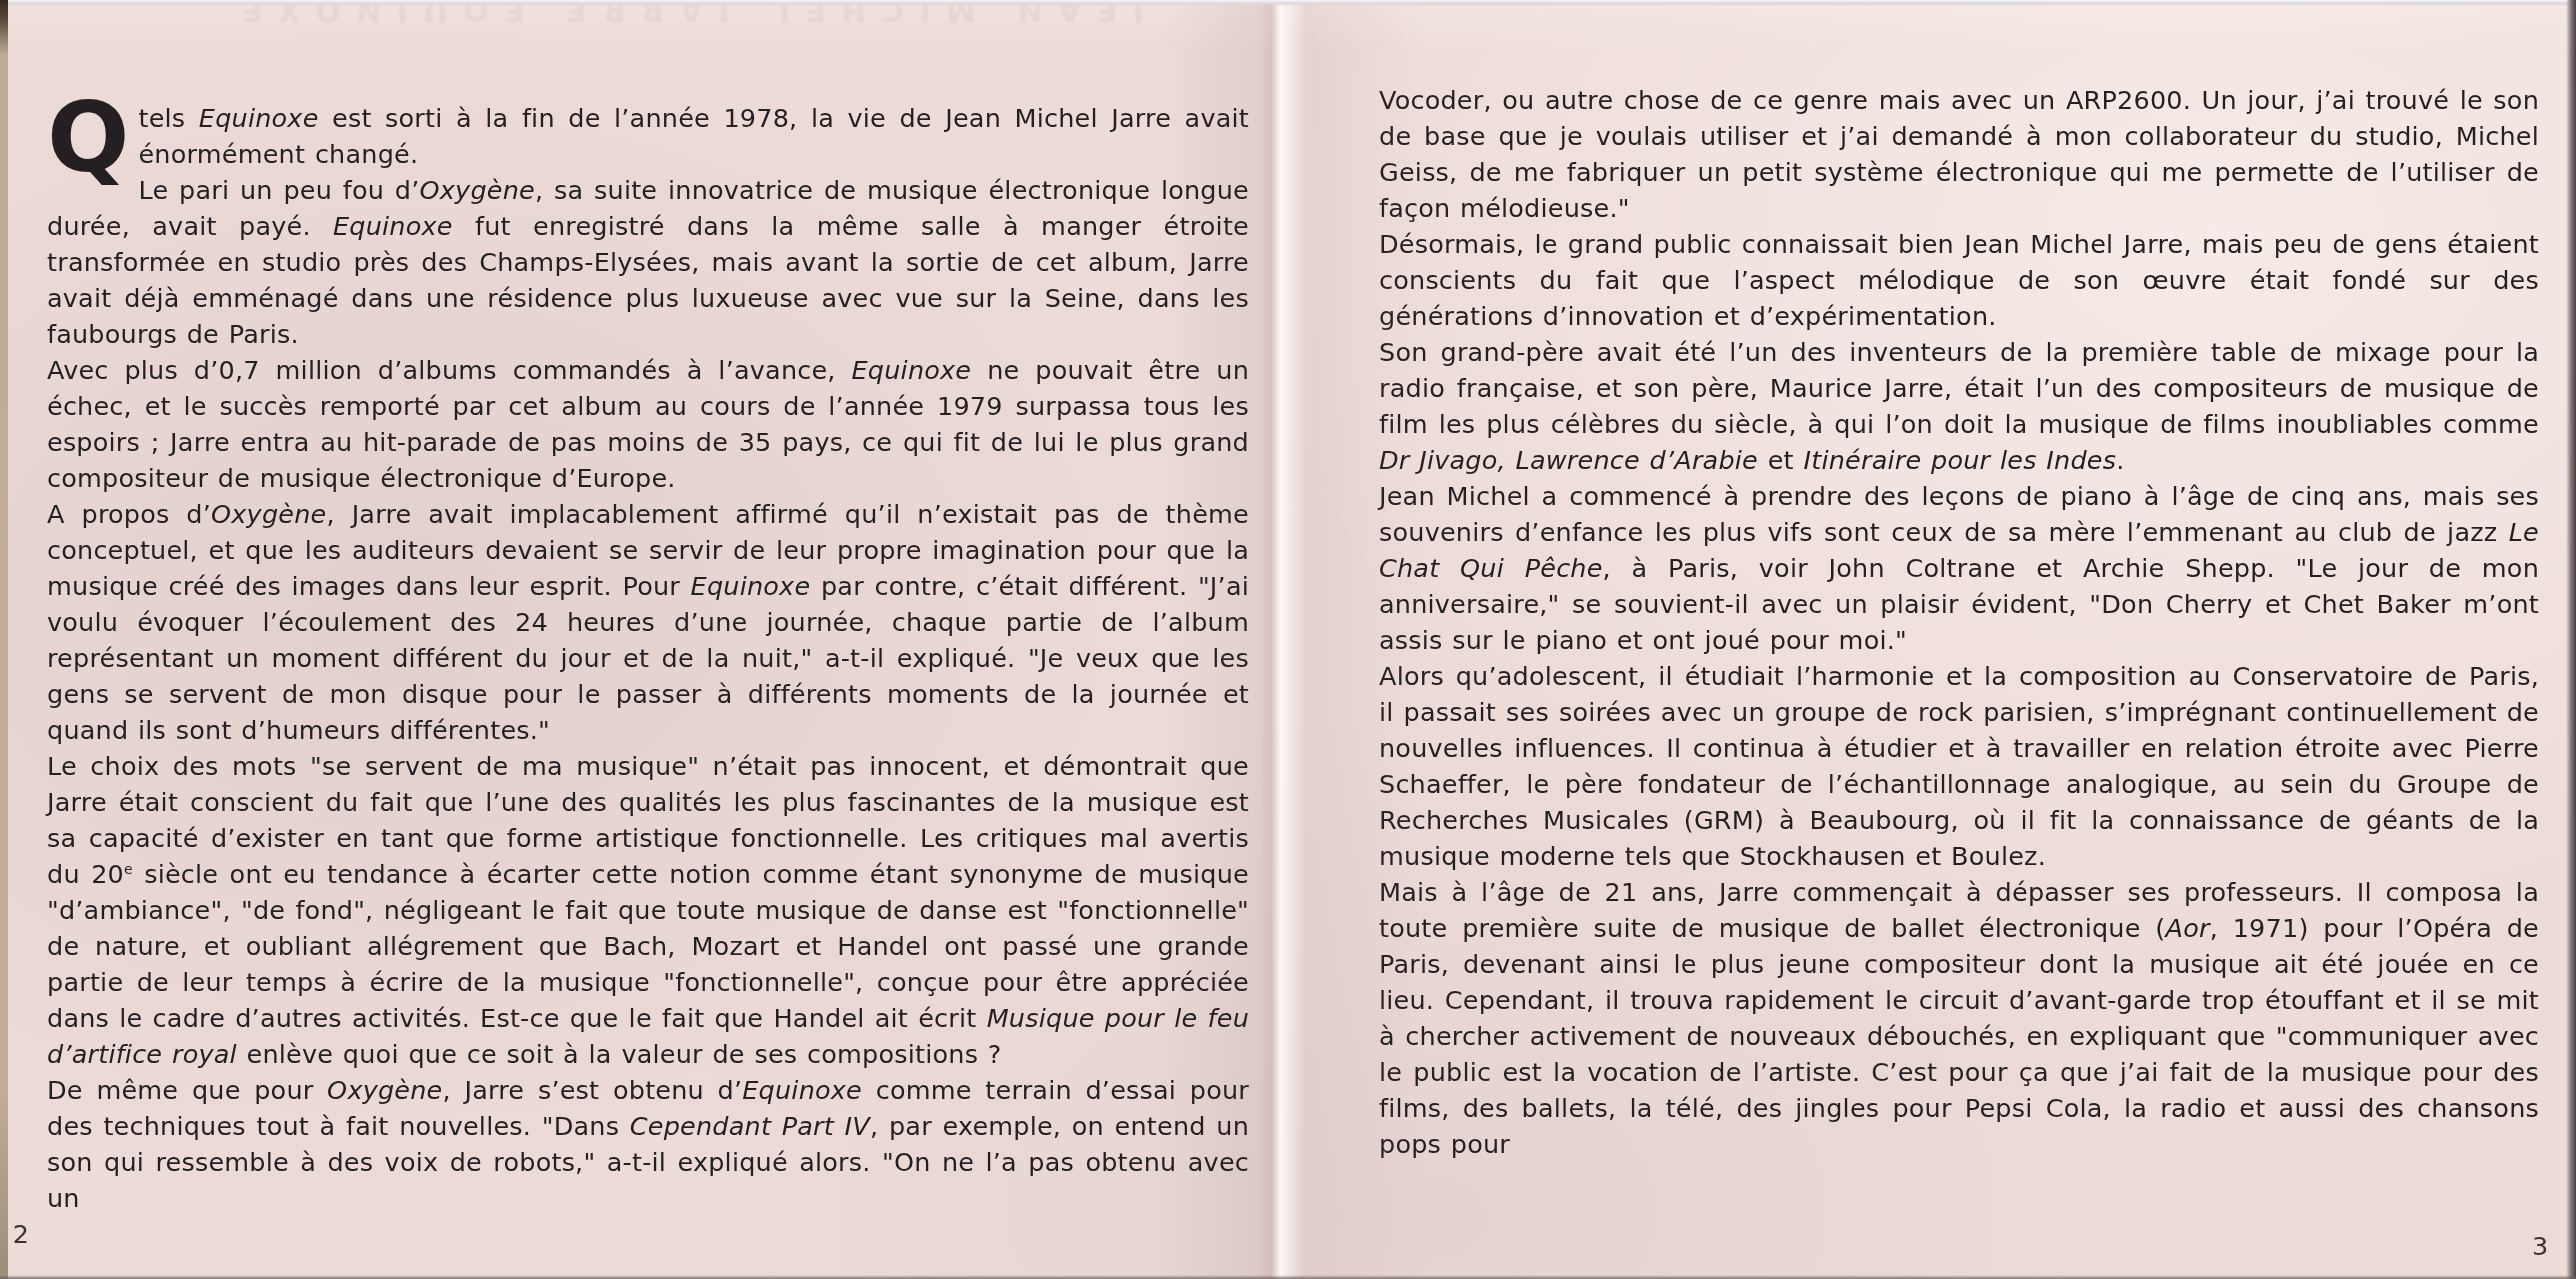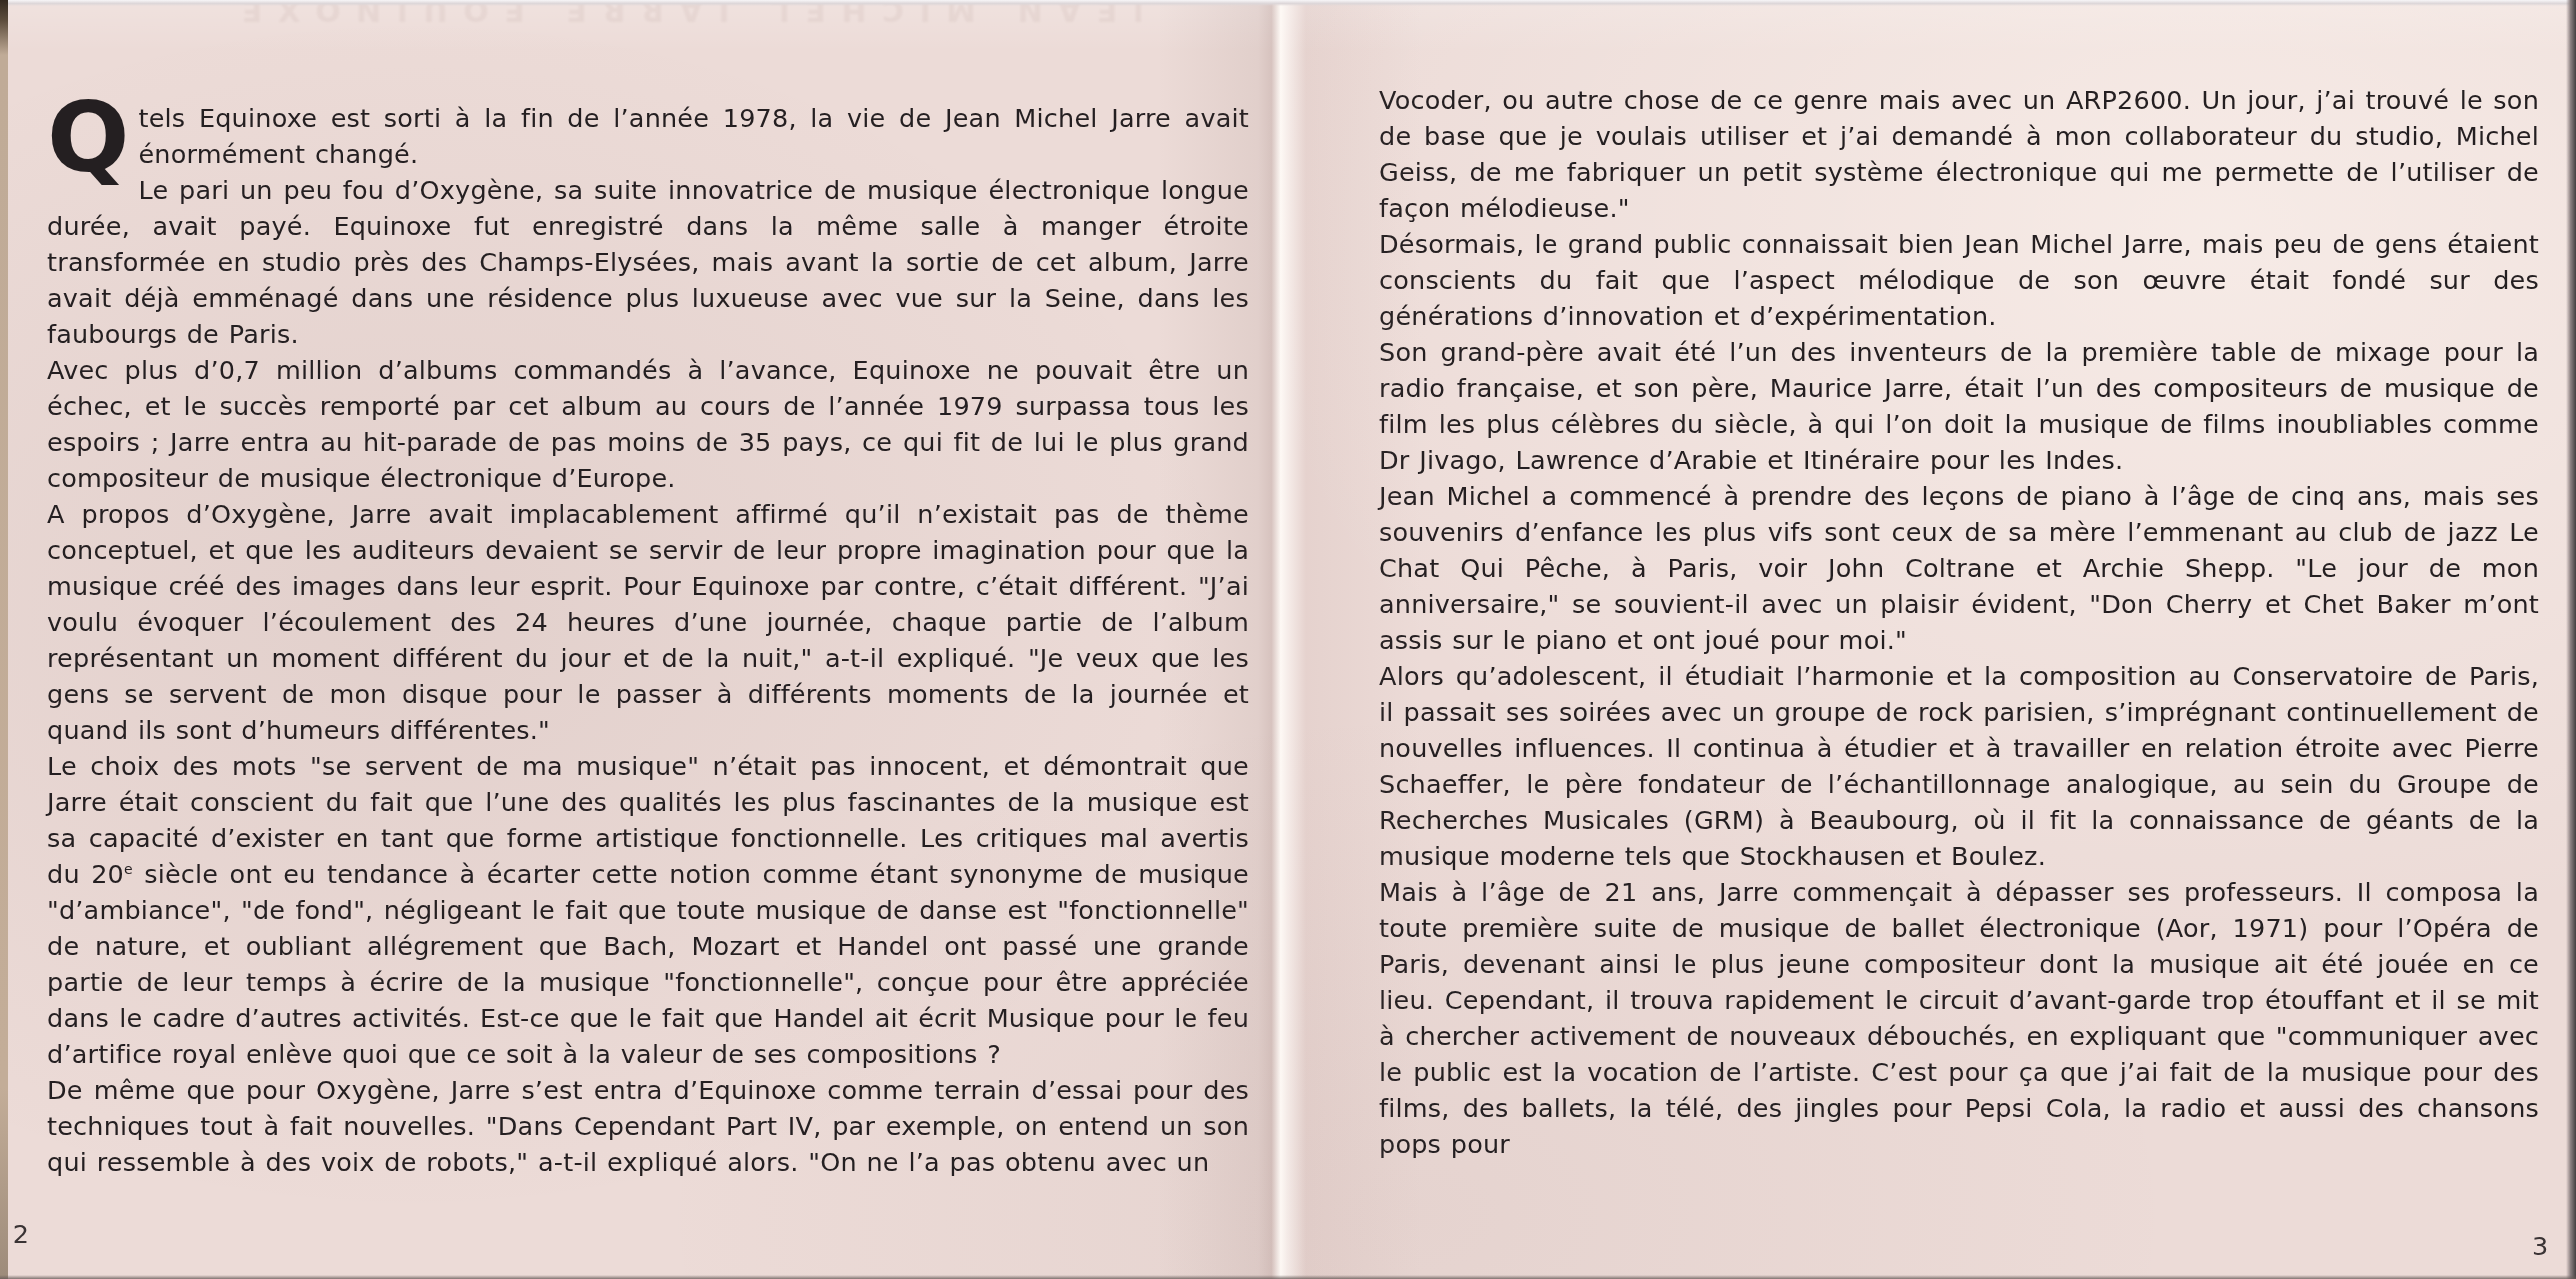--- a/index.html
+++ b/index.html
@@ -58,21 +58,21 @@
   .text-col{
     position:absolute;
     font-size:25.5px; line-height:36px;
     letter-spacing:0.2px; word-spacing:1.4px;
     text-align:justify;
   }
   .text-col p{margin:0; padding:0;}
   .col-left{left:47px;  top:100px; width:1202px;}
   .col-right{left:1379px; top:82px; width:1160px;}
 
-  .it{}
+  .it{font-style:italic;}
   sup{font-size:0.55em; line-height:0;}
 
   .dropcap{
     float:left;
     font-size:97px; line-height:71px; height:71px;
     font-weight:bold;
     margin:1.8px 9px 0 0;
     letter-spacing:0;
   }
 
@@ -90,21 +90,21 @@
 
   <div class="ghost">JEAN MICHEL JARRE EQUINOXE</div>
 
   <div>
     <div class="text-col col-left">
       <p><span class="dropcap">Q</span><span><span>tels </span><span class="it">Equinoxe</span><span> est sorti à la fin de l’année 1978, la vie de Jean Michel Jarre avait énormément changé.</span></span></p>
       <p><span>Le pari un peu fou d’</span><span class="it">Oxygène</span><span>, sa suite innovatrice de musique électronique longue durée, avait payé. </span><span class="it">Equinoxe</span><span> fut enregistré dans la même salle à manger étroite transformée en studio près des Champs-Elysées, mais avant la sortie de cet album, Jarre avait déjà emménagé dans une résidence plus luxueuse avec vue sur la Seine, dans les faubourgs de Paris.</span></p>
       <p><span>Avec plus d’0,7 million d’albums commandés à l’avance, </span><span class="it">Equinoxe</span><span> ne pouvait être un échec, et le succès remporté par cet album au cours de l’année 1979 surpassa tous les espoirs ; Jarre entra au hit-parade de pas moins de 35 pays, ce qui fit de lui le plus grand compositeur de musique électronique d’Europe.</span></p>
       <p><span>A propos d’</span><span class="it">Oxygène</span><span>, Jarre avait implacablement affirmé qu’il n’existait pas de thème conceptuel, et que les auditeurs devaient se servir de leur propre imagination pour que la musique créé des images dans leur esprit. Pour </span><span class="it">Equinoxe</span><span> par contre, c’était différent. "J’ai voulu évoquer l’écoulement des 24 heures d’une journée, chaque partie de l’album représentant un moment différent du jour et de la nuit," a-t-il expliqué. "Je veux que les gens se servent de mon disque pour le passer à différents moments de la journée et quand ils sont d’humeurs différentes."</span></p>
       <p><span>Le choix des mots "se servent de ma musique" n’était pas innocent, et démontrait que Jarre était conscient du fait que l’une des qualités les plus fascinantes de la musique est sa capacité d’exister en tant que forme artistique fonctionnelle. Les critiques mal avertis du 20</span><sup>e</sup><span> siècle ont eu tendance à écarter cette notion comme étant synonyme de musique "d’ambiance", "de fond", négligeant le fait que toute musique de danse est "fonctionnelle" de nature, et oubliant allégrement que Bach, Mozart et Handel ont passé une grande partie de leur temps à écrire de la musique "fonctionnelle", conçue pour être appréciée dans le cadre d’autres activités. Est-ce que le fait que Handel ait écrit </span><span class="it">Musique pour le feu d’artifice royal</span><span> enlève quoi que ce soit à la valeur de ses compositions ?</span></p>
-      <p><span>De même que pour </span><span class="it">Oxygène</span><span>, Jarre s’est entra d’</span><span class="it">Equinoxe</span><span> comme terrain d’essai pour des techniques tout à fait nouvelles. "Dans </span><span class="it">Cependant Part IV</span><span>, par exemple, on entend un son qui ressemble à des voix de robots," a-t-il expliqué alors. "On ne l’a pas obtenu avec un</span></p>
+      <p><span>De même que pour </span><span class="it">Oxygène</span><span>, Jarre s’est obtenu d’</span><span class="it">Equinoxe</span><span> comme terrain d’essai pour des techniques tout à fait nouvelles. "Dans </span><span class="it">Cependant Part IV</span><span>, par exemple, on entend un son qui ressemble à des voix de robots," a-t-il expliqué alors. "On ne l’a pas obtenu avec un</span></p>
     </div>
     <div class="pagenum pagenum-left">2</div>
   </div>
 
   <div>
     <div class="text-col col-right">
       <p><span>Vocoder, ou autre chose de ce genre mais avec un ARP2600. Un jour, j’ai trouvé le son de base que je voulais utiliser et j’ai demandé à mon collaborateur du studio, Michel Geiss, de me fabriquer un petit système électronique qui me permette de l’utiliser de façon mélodieuse."</span></p>
       <p><span>Désormais, le grand public connaissait bien Jean Michel Jarre, mais peu de gens étaient conscients du fait que l’aspect mélodique de son œuvre était fondé sur des générations d’innovation et d’expérimentation.</span></p>
       <p><span>Son grand-père avait été l’un des inventeurs de la première table de mixage pour la radio française, et son père, Maurice Jarre, était l’un des compositeurs de musique de film les plus célèbres du siècle, à qui l’on doit la musique de films inoubliables comme </span><span class="it">Dr Jivago, Lawrence d’Arabie</span><span> et </span><span class="it">Itinéraire pour les Indes</span><span>.</span></p>
       <p><span>Jean Michel a commencé à prendre des leçons de piano à l’âge de cinq ans, mais ses souvenirs d’enfance les plus vifs sont ceux de sa mère l’emmenant au club de jazz </span><span class="it">Le Chat Qui Pêche</span><span>, à Paris, voir John Coltrane et Archie Shepp. "Le jour de mon anniversaire," se souvient-il avec un plaisir évident, "Don Cherry et Chet Baker m’ont assis sur le piano et ont joué pour moi."</span></p>

